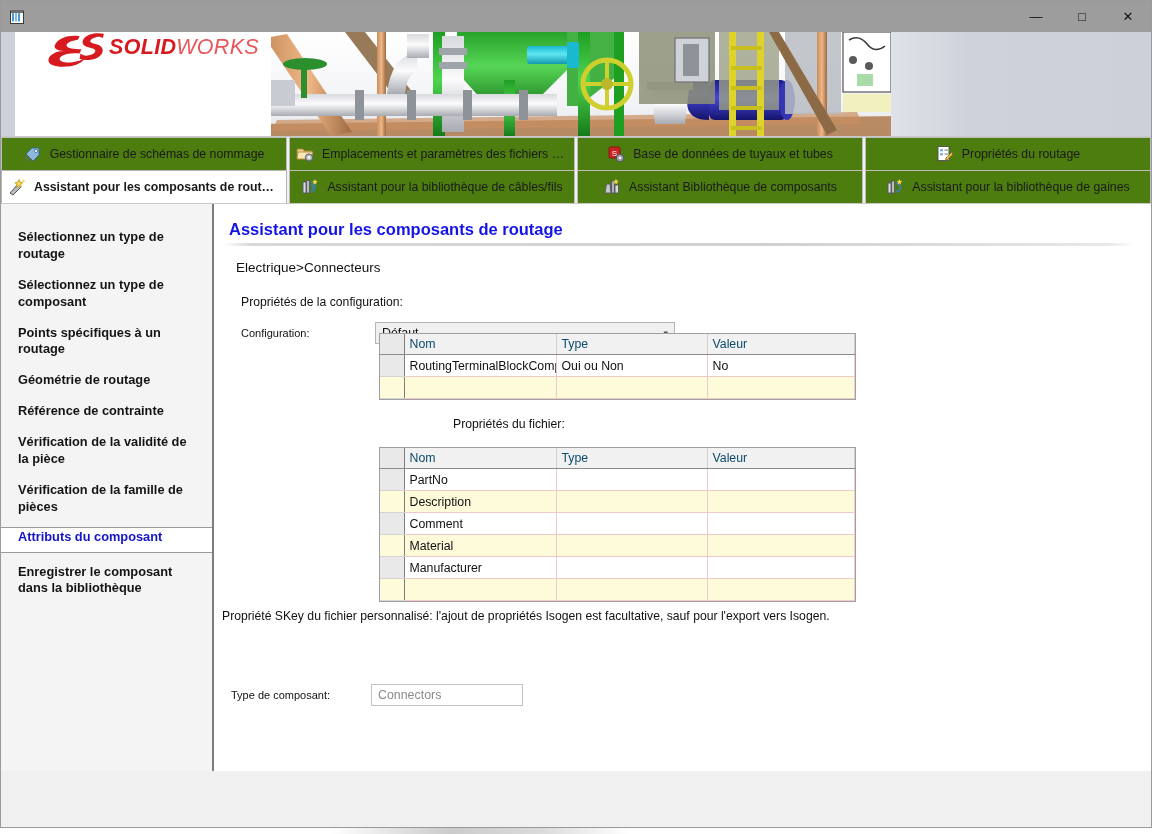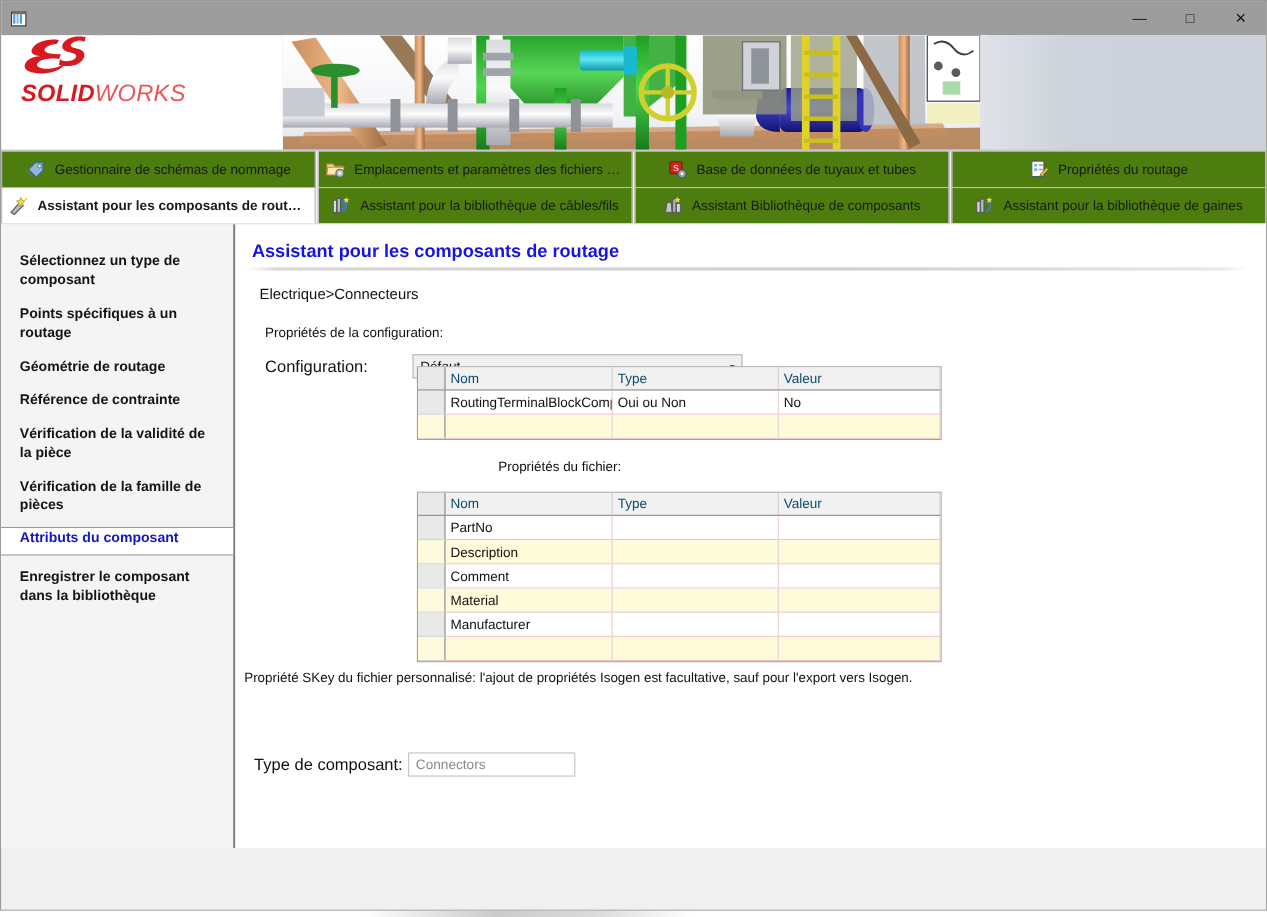--- a/index.html
+++ b/index.html
@@ -53,26 +53,26 @@
 
   
   #banner {
     height: 105px;
     background: #cdd2da;
     position: relative;
     overflow: hidden;
     border-bottom: 1px solid #c8c8c8;
   }
   #banner-logo {
-    position: absolute; left: 0; top: 0;
+    position: absolute; left: 14px; top: 0;
     width: 256px; height: 105px;
     background: #ffffff;
     z-index: 5;
-    display: flex; flex-direction: column;
-    justify-content: flex-start;
+    display: flex; flex-direction: row;
+    justify-content: center;
     padding-left: 18px;
   }
   #banner-art {
     position: absolute; left: 256px; top: 0;
     width: 642px; height: 105px;
     background: linear-gradient(180deg,#fefefe 0%,#f4f5f7 55%,#e4e7ec 100%);
   }
   #banner-fade {
     position: absolute; left: 890px; top: 0;
     width: 262px; height: 105px;
@@ -188,21 +188,21 @@
     padding-left: 17px;
   }
 
   .field-row {
     display: flex; align-items: center;
     margin-top: 13px;
     padding-left: 17px;
   }
   .field-row .flabel {
     width: 134px;
-    font-size: 15px;
+    font-size: 11px;
     color: #111;
     flex: none;
   }
   .combo {
     width: 300px; height: 22px;
     background: #f0f0f0;
     border: 1px solid #b4b4b4;
     display: flex; align-items: center;
     padding: 0 6px;
     font-size: 12.4px;
@@ -536,20 +536,21 @@
           </svg>
         </span>
         <span class="tlabel">Assistant pour la bibliothèque de gaines</span>
       </div>
     </div>
   </div>
 
   <div id="body">
 
     <div id="sidebar">
+      <div class="side-item">Sélectionnez un type de routage</div>
       <div class="side-item">Sélectionnez un type de composant</div>
       <div class="side-item">Points spécifiques à un routage</div>
       <div class="side-item">Géométrie de routage</div>
       <div class="side-item">Référence de contrainte</div>
       <div class="side-item">Vérification de la validité de la pièce</div>
       <div class="side-item">Vérification de la famille de pièces</div>
       <div class="side-item active">Attributs du composant</div>
       <div class="side-item">Enregistrer le composant dans la bibliothèque</div>
     </div>
 

